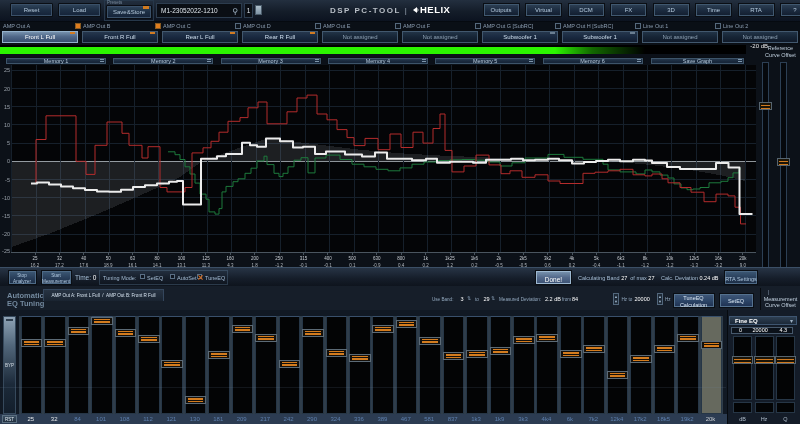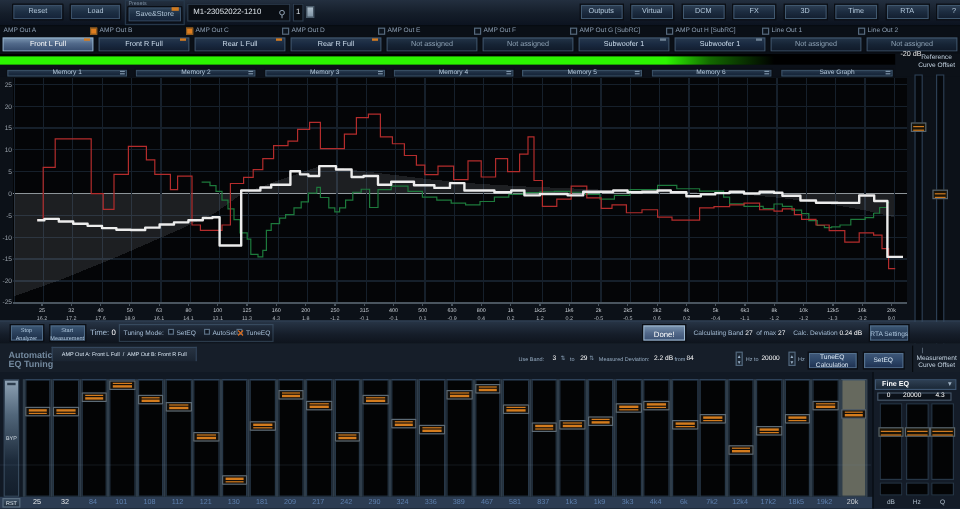--- a/index.html
+++ b/index.html
@@ -75,20 +75,24 @@
     <div class="btn" style="left:58px;width:43px">Load</div>
     <div style="position:absolute;left:104px;top:0;width:50px;height:21px;border:1px solid #26374a">
       <div style="position:absolute;left:2px;top:-1px;font-size:4.5px;color:#7c8fa3">Presets</div>
       <div class="btn" style="left:1px;top:4px;width:46px">Save&amp;Store</div>
       <div style="position:absolute;right:4px;top:5px;width:6px;height:2.5px;background:#d07b20"></div>
     </div>
     <div style="position:absolute;left:156px;top:3px;width:86px;height:15px;background:#0a0e14;border:1px solid #2c3c4e;color:#dfe6ec;font-size:6.5px;line-height:14px;padding-left:4px">M1-23052022-1210
       <span style="position:absolute;right:3px;top:1px;color:#9fb2c4;font-size:8px">⚲</span></div>
     <div style="position:absolute;left:244px;top:3px;width:9px;height:15px;background:#0a0e14;border:1px solid #2c3c4e;color:#dfe6ec;font-size:6.5px;line-height:14px;text-align:center">1</div>
     <div style="position:absolute;left:255px;top:5px;width:7px;height:10px;background:linear-gradient(#aebfcc,#7e93a4);border:1px solid #4a5b6a"></div>
+    <div id="logo">DSP PC-TOOL <span style="color:#6b7684">|</span> <svg width="8" height="8" viewBox="0 0 8 8" style="vertical-align:-1px">
+          <path d="M1 4 L5 1 V7 Z" fill="#fff"></path>
+          <path d="M5.5 2.5 A2.5 2.5 0 0 1 5.5 5.5" stroke="#fff" fill="none" stroke-width="0.8"></path>
+        </svg><span class="hx">HELIX</span></div>
     <div class="tb" style="left:482.5px;width:37px">Outputs</div>
       <div class="tb" style="left:525.0px;width:37px">Virtual</div>
       <div class="tb" style="left:567.5px;width:37px">DCM</div>
       <div class="tb" style="left:610.0px;width:37px">FX</div>
       <div class="tb" style="left:652.5px;width:37px">3D</div>
       <div class="tb" style="left:695.0px;width:37px">Time</div>
       <div class="tb" style="left:737.5px;width:37px">RTA</div>
       <div class="tb" style="left:780px;width:30px">?</div>
   </div>
   <div id="amprow">

